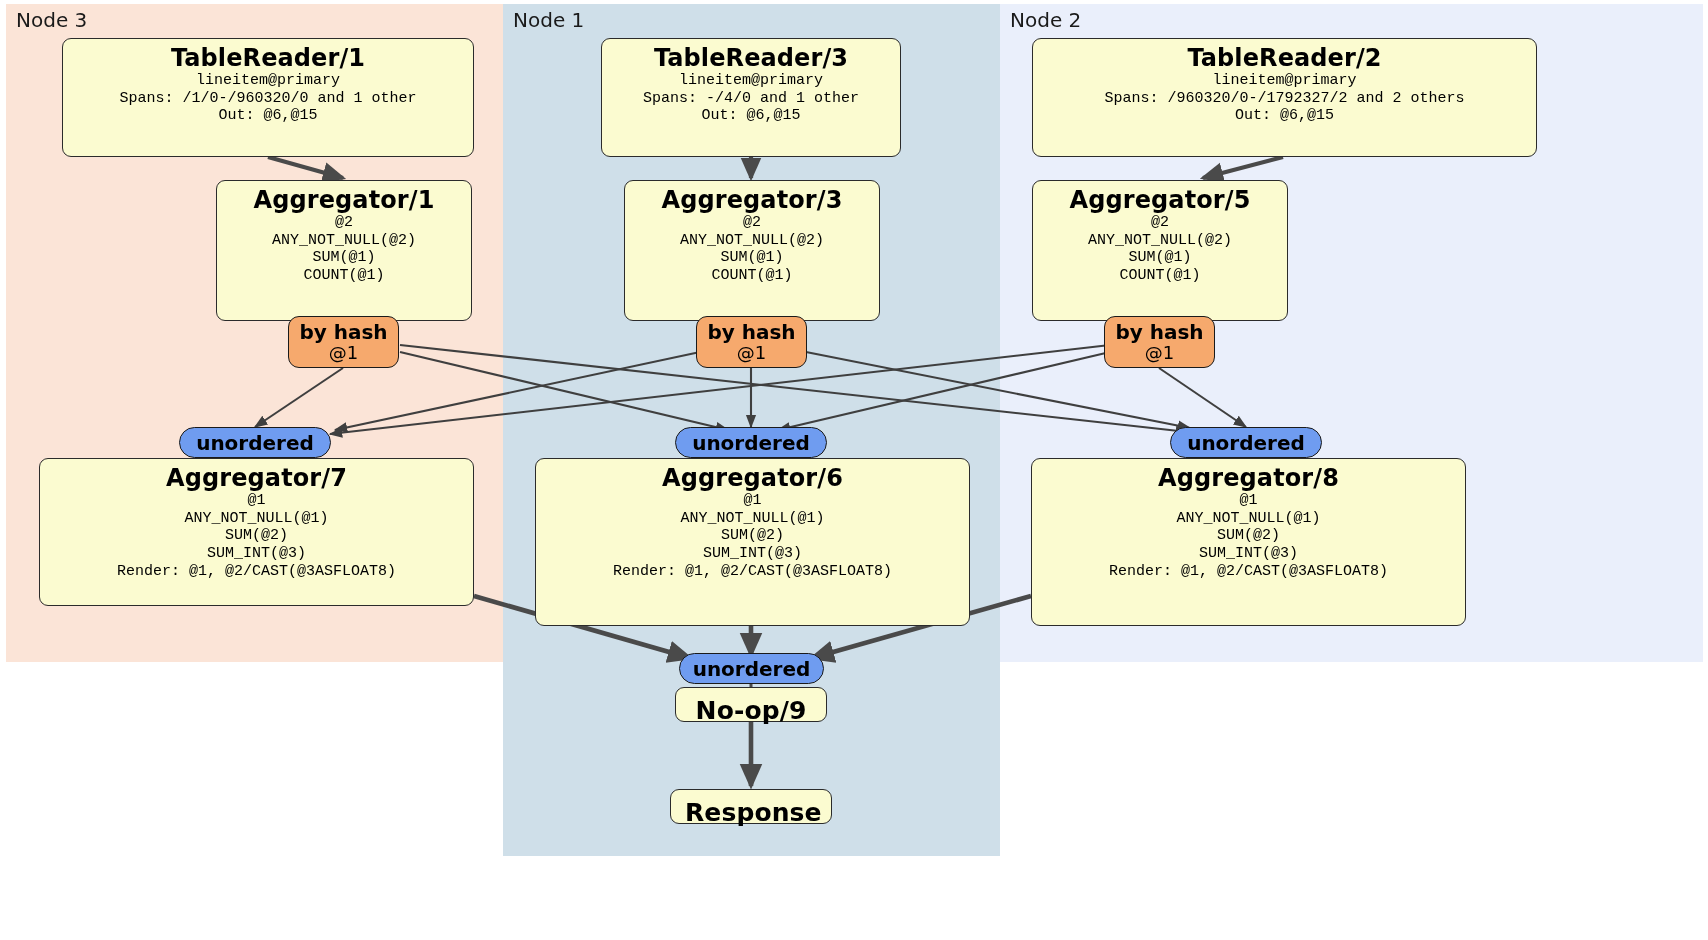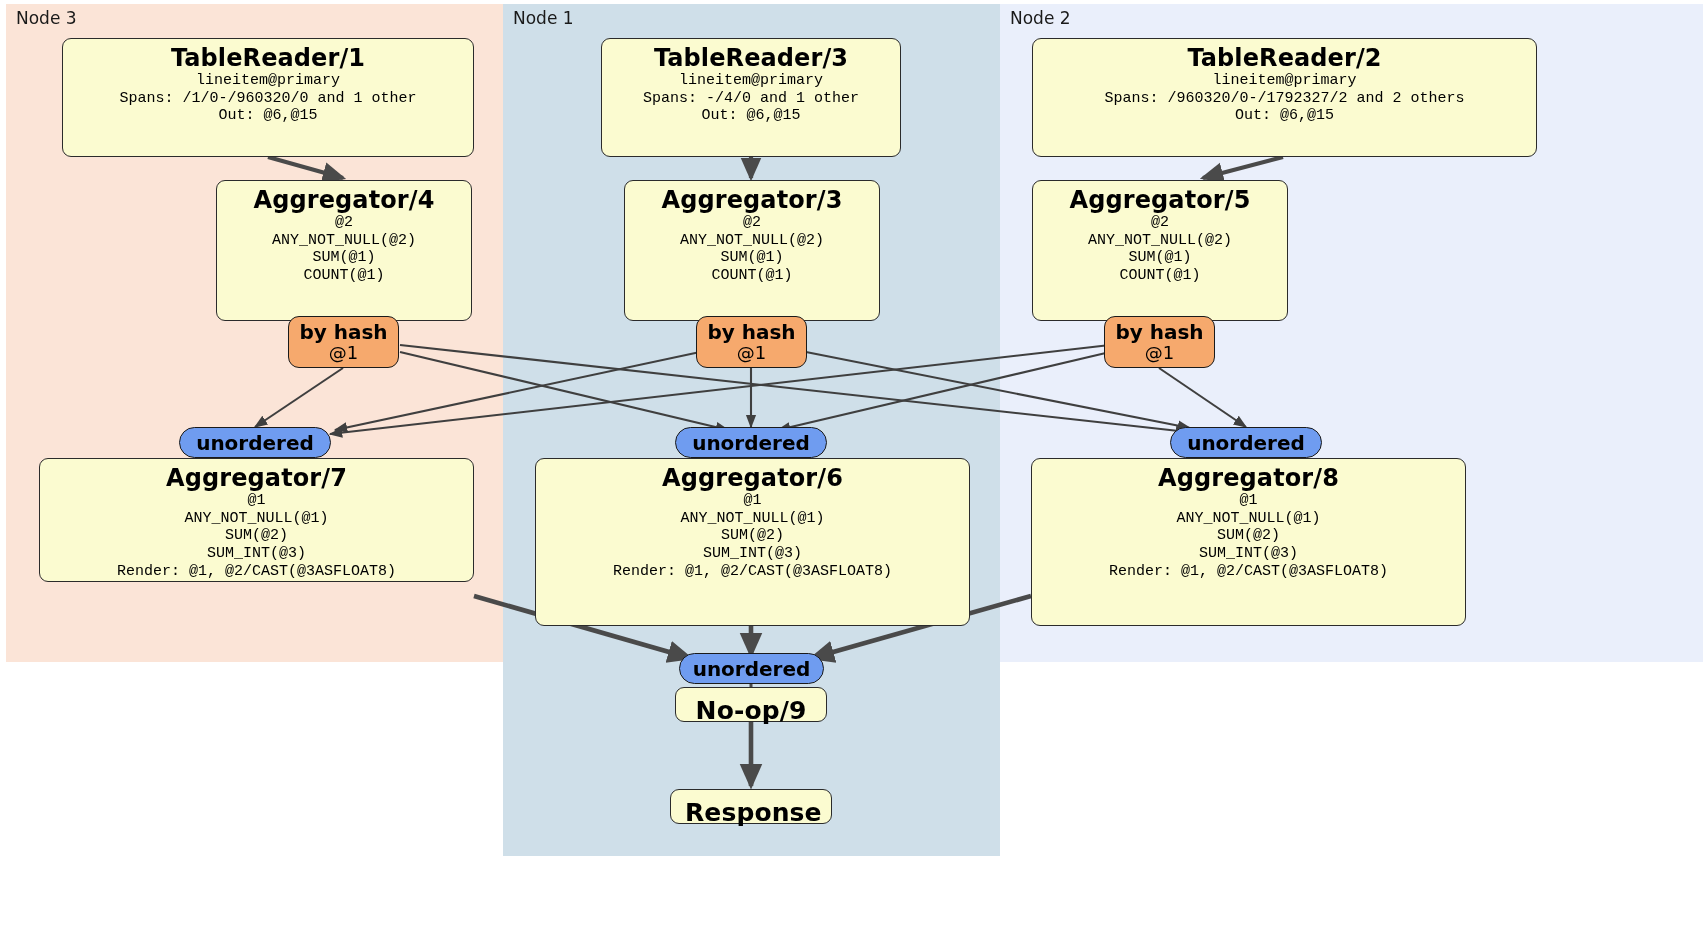--- a/index.html
+++ b/index.html
@@ -6,21 +6,21 @@
   body{
     width:1708px;height:940px;overflow:hidden;
     font-family:"DejaVu Sans","Liberation Sans",sans-serif;
   }
   #stage{position:relative;width:1708px;height:940px;}
 
   
   .panel{position:absolute;}
   .panel-label{
     position:absolute;left:10px;top:6px;
-    font-size:17px;color:#1a1a1a;line-height:1;
+    font-size:20px;color:#1a1a1a;line-height:1;
     white-space:nowrap;
   }
 
   
   svg#edges{position:absolute;left:0;top:0;width:1708px;height:940px;}
 
   
   .box{
     position:absolute;
     background:#fbfbd0;
@@ -154,21 +154,21 @@
   </div>
 
   <div class="box" style="left:1032px;top:38px;width:505px;height:119px;">
     <div class="title">TableReader/2</div>
     <div class="row">lineitem@primary</div>
     <div class="row">Spans: /960320/0-/1792327/2 and 2 others</div>
     <div class="row">Out: @6,@15</div>
   </div>
 
   <div class="box" style="left:216px;top:180px;width:256px;height:141px;">
-    <div class="title">Aggregator/4</div>
+    <div class="title">Aggregator/1</div>
     <div class="row">@2</div>
     <div class="row">ANY_NOT_NULL(@2)</div>
     <div class="row">SUM(@1)</div>
     <div class="row">COUNT(@1)</div>
   </div>
 
   <div class="box" style="left:624px;top:180px;width:256px;height:141px;">
     <div class="title">Aggregator/3</div>
     <div class="row">@2</div>
     <div class="row">ANY_NOT_NULL(@2)</div>
@@ -204,21 +204,21 @@
   </div>
 
   <div class="oval unordered" style="left:675px;top:427px;width:152px;height:31px;">
     <div class="lbl">unordered</div>
   </div>
 
   <div class="oval unordered" style="left:1170px;top:427px;width:152px;height:31px;">
     <div class="lbl">unordered</div>
   </div>
 
-  <div class="box" style="left:39px;top:458px;width:435px;height:124px;">
+  <div class="box" style="left:39px;top:458px;width:435px;height:148px;">
     <div class="title">Aggregator/7</div>
     <div class="row">@1</div>
     <div class="row">ANY_NOT_NULL(@1)</div>
     <div class="row">SUM(@2)</div>
     <div class="row">SUM_INT(@3)</div>
     <div class="row">Render: @1, @2/CAST(@3ASFLOAT8)</div>
   </div>
 
   <div class="box" style="left:535px;top:458px;width:435px;height:168px;">
     <div class="title">Aggregator/6</div>

